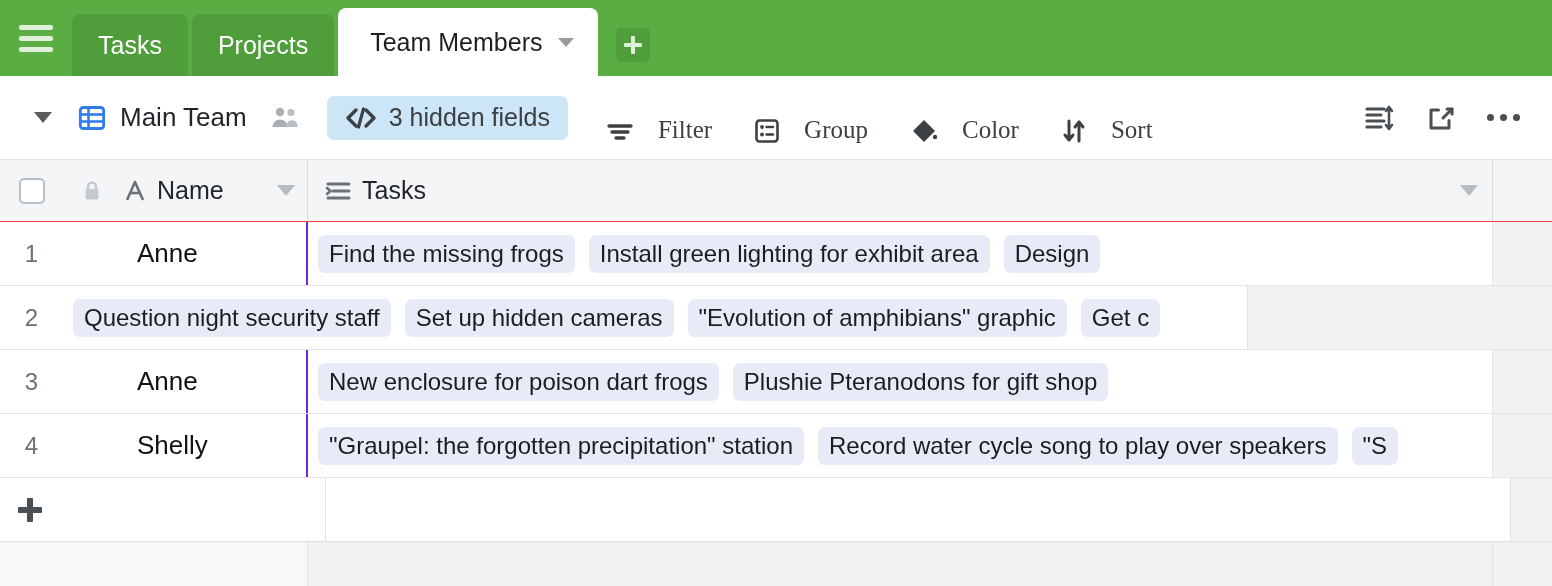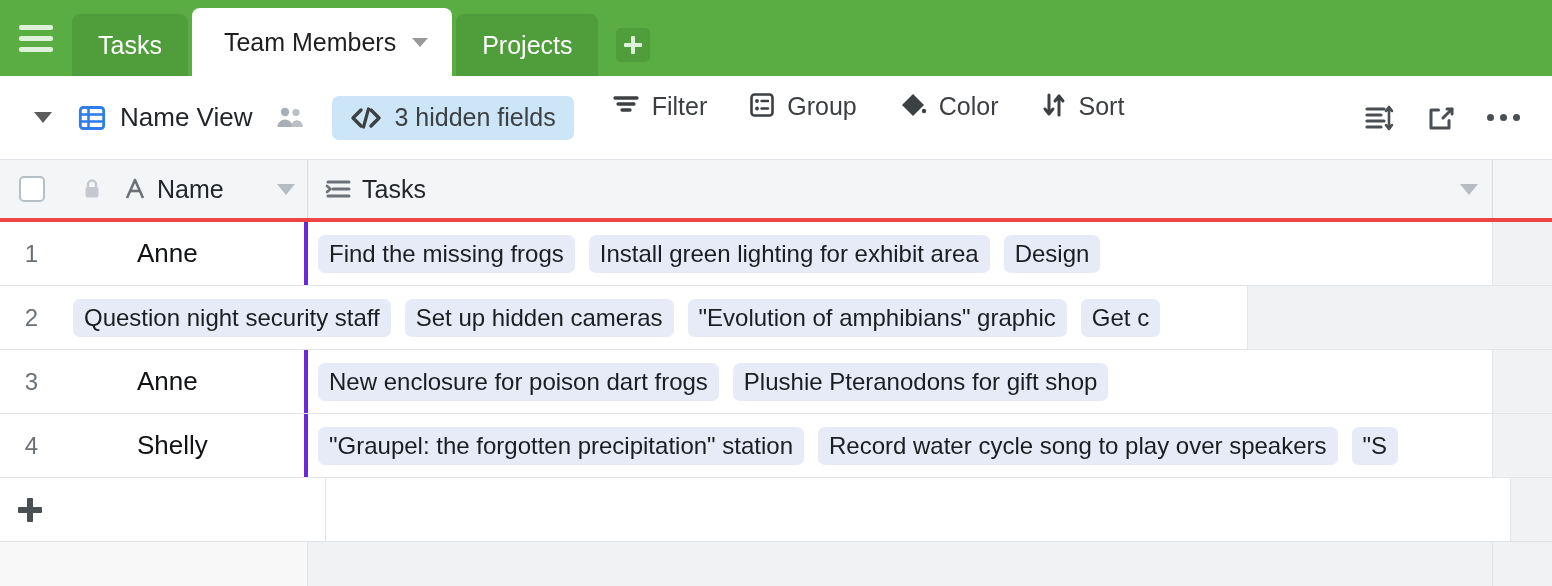--- a/index.html
+++ b/index.html
@@ -56,37 +56,37 @@
   }
   .viewicon{width:28px;height:28px;margin-right:14px;flex:0 0 auto;}
   .viewname{font-size:26px;color:#22262a;white-space:nowrap;margin-right:24px;}
   .collab{margin-right:26px;display:flex;align-items:center;cursor:pointer;}
   .hidden-pill{
     display:flex;align-items:center;gap:12px;background:#cde6f7;border-radius:7px;
     height:44px;padding:0 18px;margin-right:22px;cursor:pointer;white-space:nowrap;
   }
   .hidden-pill span{font-size:25px;color:#3c4043;}
   .tb-btn{
-    display:flex;align-items:flex-start;gap:12px;height:52px;padding:0 16px;
-    margin-right:10px;cursor:pointer;white-space:nowrap;border-radius:6px;
+    display:flex;align-items:flex-end;gap:24px;height:52px;padding:0 16px;
+    margin-right:10px;cursor:pointer;white-space:nowrap;border-radius:6px;font-family:Liberation Serif, serif;
   }
   .tb-btn span{font-size:25px;color:#3c4043;}
   .tb-spacer{flex:1 1 auto;}
   .tb-icononly{
     width:62px;height:52px;display:flex;align-items:center;justify-content:center;
     cursor:pointer;border-radius:6px;
   }
   .dots{display:flex;gap:6px;align-items:center;}
   .dots i{width:7px;height:7px;border-radius:50%;background:#4a4f54;display:block;}
 
   
   .grid{position:relative;background:#ffffff;}
   .headrow{
     display:flex;height:62px;background:#f4f5f6;
-    border-bottom:4px solid #ef4444;box-sizing:border-box;
+    border-bottom:1px solid #ef4444;box-sizing:border-box;
   }
   .h-rownum{
     width:63px;display:flex;align-items:center;justify-content:center;flex:0 0 auto;
   }
   .chk{
     width:26px;height:26px;border:2px solid #b7bfc6;border-radius:5px;background:#fff;
     cursor:pointer;box-sizing:border-box;
   }
   .h-name{
     width:245px;flex:0 0 auto;display:flex;align-items:center;
@@ -105,21 +105,21 @@
   }
   .lock{margin-right:22px;margin-left:10px;display:flex;align-items:center;}
 
   .row{display:flex;height:64px;border-bottom:1px solid #e2e5e8;box-sizing:border-box;}
   .c-rownum{
     width:63px;flex:0 0 auto;display:flex;align-items:center;justify-content:center;
     font-size:24px;color:#6b7177;
   }
   .c-name{
     width:245px;flex:0 0 auto;display:flex;align-items:center;
-    border-right:4px solid #6d28d9;box-sizing:border-box;padding-left:74px;
+    border-right:2px solid #6d28d9;box-sizing:border-box;padding-left:74px;
     font-size:26px;color:#101214;white-space:nowrap;
   }
   .c-tasks{
     width:1185px;flex:0 0 auto;display:flex;align-items:center;gap:14px;
     border-right:1px solid #e2e5e8;box-sizing:border-box;padding:0 8px 0 10px;
     overflow:hidden;
   }
   .c-rest{flex:1 1 auto;background:#f1f2f3;}
   .chip{
     background:#e7ebf7;border-radius:7px;padding:5px 11px;font-size:24px;
@@ -147,45 +147,45 @@
           <i></i>
           <i></i>
           <i></i>
         </div>
     </div>
 
     <div class="tab">
       <span>Tasks</span>
     </div>
 
+    <div class="tab">
+      <span>Projects</span>
+    </div>
+
     <div class="tab active">
       <span>Team Members</span>
       <span class="caret"></span>
-    </div>
-
-    <div class="tab">
-      <span>Projects</span>
     </div>
 
     <div class="addtab"></div>
   </div>
 
   <div class="toolbar">
     <div class="tb-caret"></div>
 
     <div class="viewicon">
       <svg width="28" height="28" viewBox="0 0 24 24">
         <rect x="2" y="3" width="20" height="18" rx="2.5" fill="none" stroke="#2f7ceb" stroke-width="2.4"></rect>
         <line x1="2" y1="9" x2="22" y2="9" stroke="#2f7ceb" stroke-width="2.2"></line>
         <line x1="2" y1="15" x2="22" y2="15" stroke="#2f7ceb" stroke-width="2.2"></line>
         <line x1="9" y1="3" x2="9" y2="21" stroke="#2f7ceb" stroke-width="2.2"></line>
       </svg>
     </div>
 
-    <div class="viewname">Name View</div>
+    <div class="viewname">Main Team</div>
 
     <div class="collab">
       <svg width="30" height="26" viewBox="0 0 30 26">
         <circle cx="9" cy="7" r="4.2" fill="#a8afb6"></circle>
         <circle cx="20" cy="7.5" r="3.6" fill="#b9c0c6"></circle>
         <path d="M1.5 22c0-4.4 3.4-7.6 7.5-7.6s7.5 3.2 7.5 7.6z" fill="#a8afb6"></path>
         <path d="M15 22c0-3.9 2.5-6.8 5.9-6.8 3.4 0 5.9 2.9 5.9 6.8z" fill="#b9c0c6"></path>
       </svg>
     </div>
 

